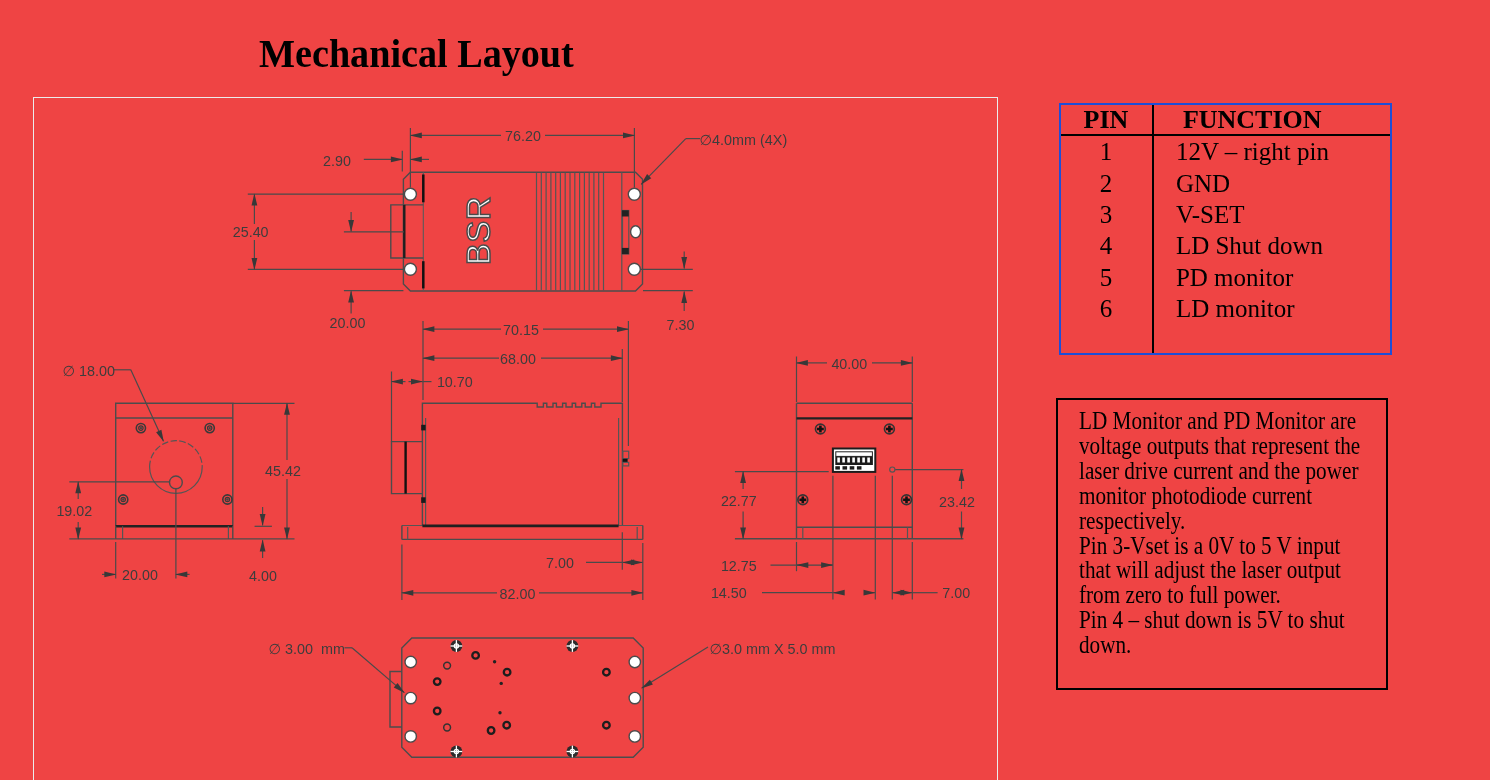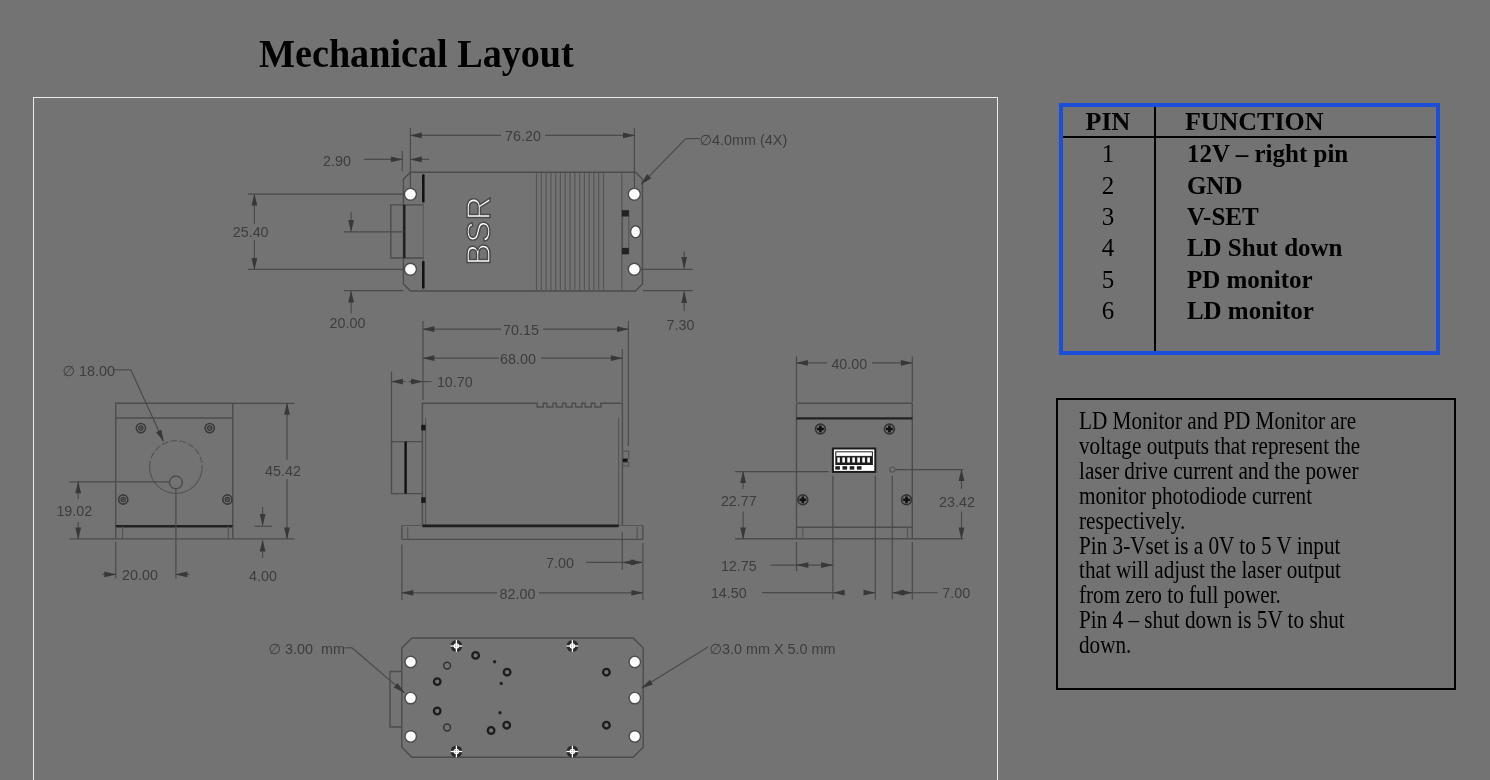--- a/index.html
+++ b/index.html
@@ -1,24 +1,24 @@
 <!DOCTYPE html>
 <html><head><meta charset="utf-8"><style>
 html,body{margin:0;padding:0;background:#fff;}
-#page{position:relative;width:1490px;height:780px;background:#737373;overflow:hidden;font-family:"Liberation Sans",sans-serif;}
+#page{position:relative;width:1490px;height:780px;background:#ef4444;overflow:hidden;font-family:"Liberation Sans",sans-serif;}
 #title{position:absolute;left:259.2px;top:34.3px;font-family:"Liberation Serif",serif;font-weight:bold;font-size:40px;line-height:40px;color:#000;white-space:nowrap;transform:scaleX(0.954);transform-origin:left top;}
-#tbl{position:absolute;left:1058.9px;top:102.9px;width:381px;height:251.9px;border:4px solid #1d4ed8;box-sizing:border-box;font-family:"Liberation Serif",serif;color:#000;}
+#tbl{position:absolute;left:1058.9px;top:102.9px;width:333px;height:251.9px;border:2px solid #1d4ed8;box-sizing:border-box;font-family:"Liberation Serif",serif;color:#000;}
 #tbl .vline{position:absolute;left:90.8px;top:0;width:2px;height:100%;background:#000;}
 #tbl .hline{position:absolute;left:0;top:29.6px;width:100%;height:2px;background:#000;}
 #tbl .hdr{position:absolute;top:2px;font-weight:bold;font-size:26px;line-height:26px;}
 #pinh{left:0;width:90px;text-align:center;}
 #funh{left:122px;}
 #nums{position:absolute;left:0;top:31.5px;width:90px;text-align:center;font-size:25px;line-height:31.3px;}
-#funs{position:absolute;left:124px;top:31.5px;font-size:25px;line-height:31.3px;white-space:nowrap;font-weight:bold;}
-#note{position:absolute;left:1056.3px;top:397.9px;width:400px;height:292.2px;border:2px solid #000;box-sizing:border-box;font-family:"Liberation Serif",serif;color:#000;overflow:hidden;}
+#funs{position:absolute;left:115px;top:31.5px;font-size:25px;line-height:31.3px;white-space:nowrap;}
+#note{position:absolute;left:1056.3px;top:397.9px;width:332px;height:292.2px;border:2px solid #000;box-sizing:border-box;font-family:"Liberation Serif",serif;color:#000;overflow:hidden;}
 #note .in{position:absolute;left:21px;top:9.5px;white-space:nowrap;font-size:26px;line-height:24.85px;transform:scaleX(0.815);transform-origin:left top;}
 #frame{position:absolute;left:33px;top:97px;width:963px;height:697px;border:1px solid #ececec;}
 svg{position:absolute;left:0;top:0;}
 </style></head>
 <body>
 <div id="page">
 <div id="frame"></div>
 <div id="title">Mechanical Layout</div>
 <div id="tbl">
   <div class="vline"></div>

